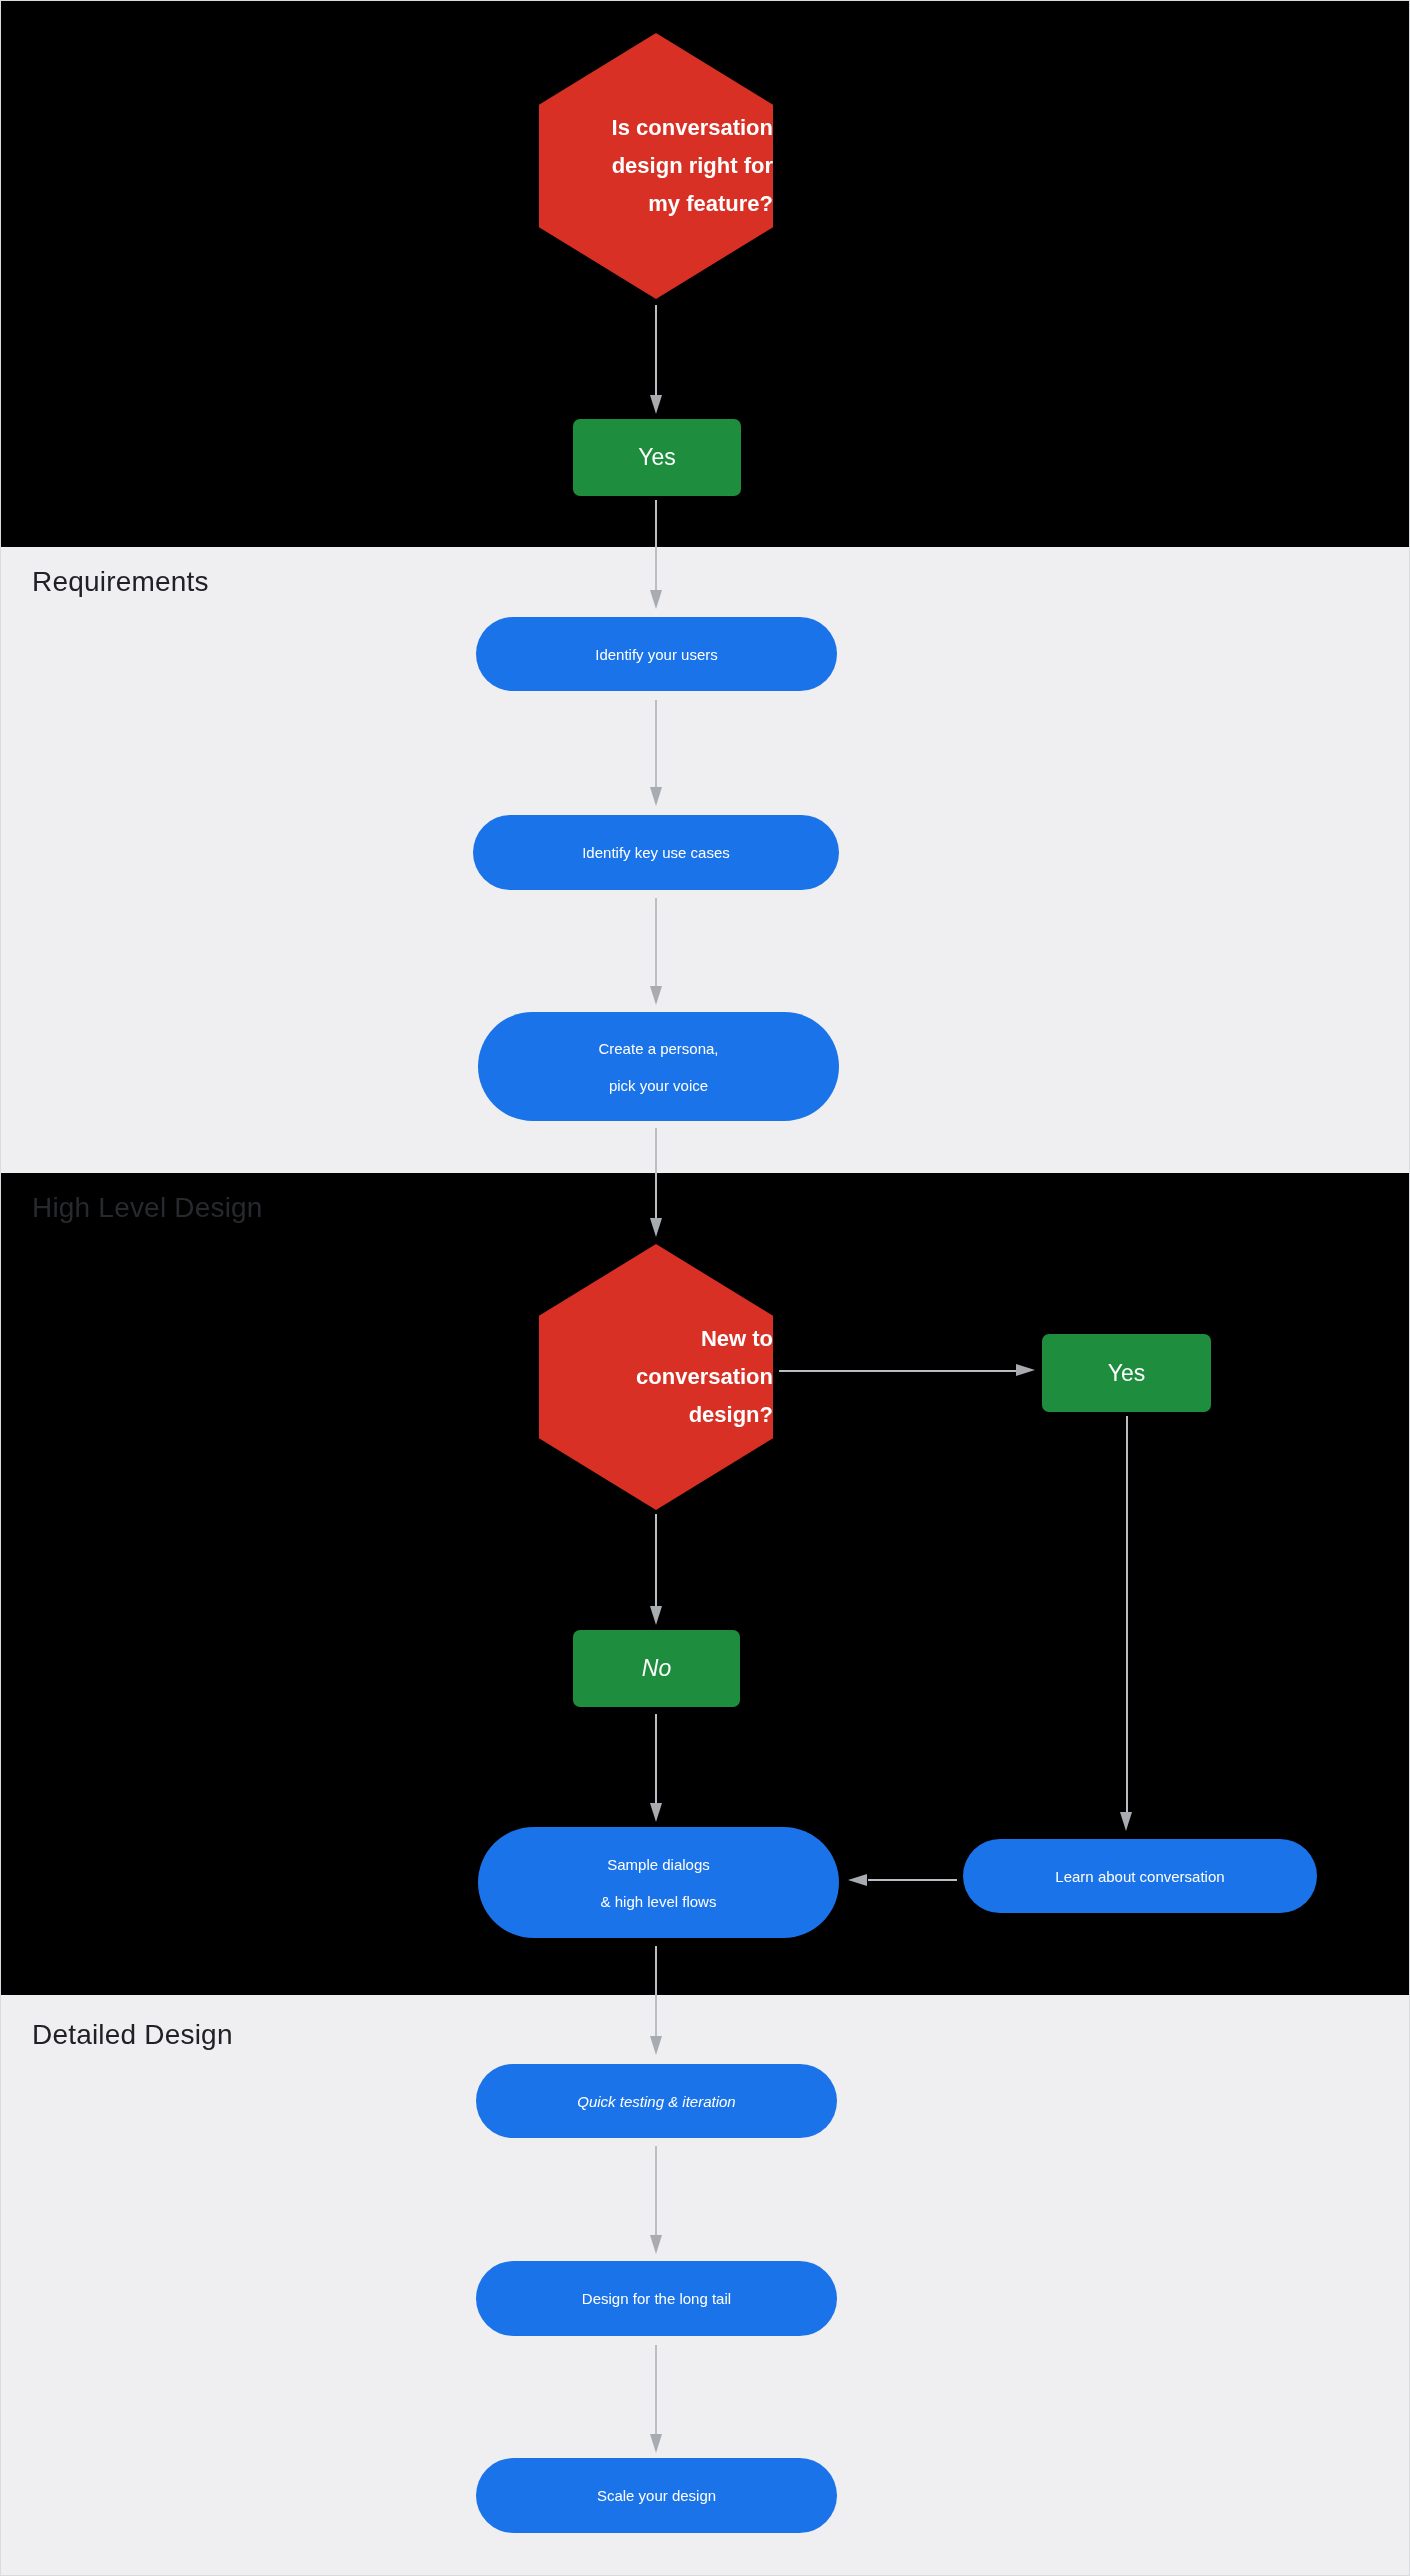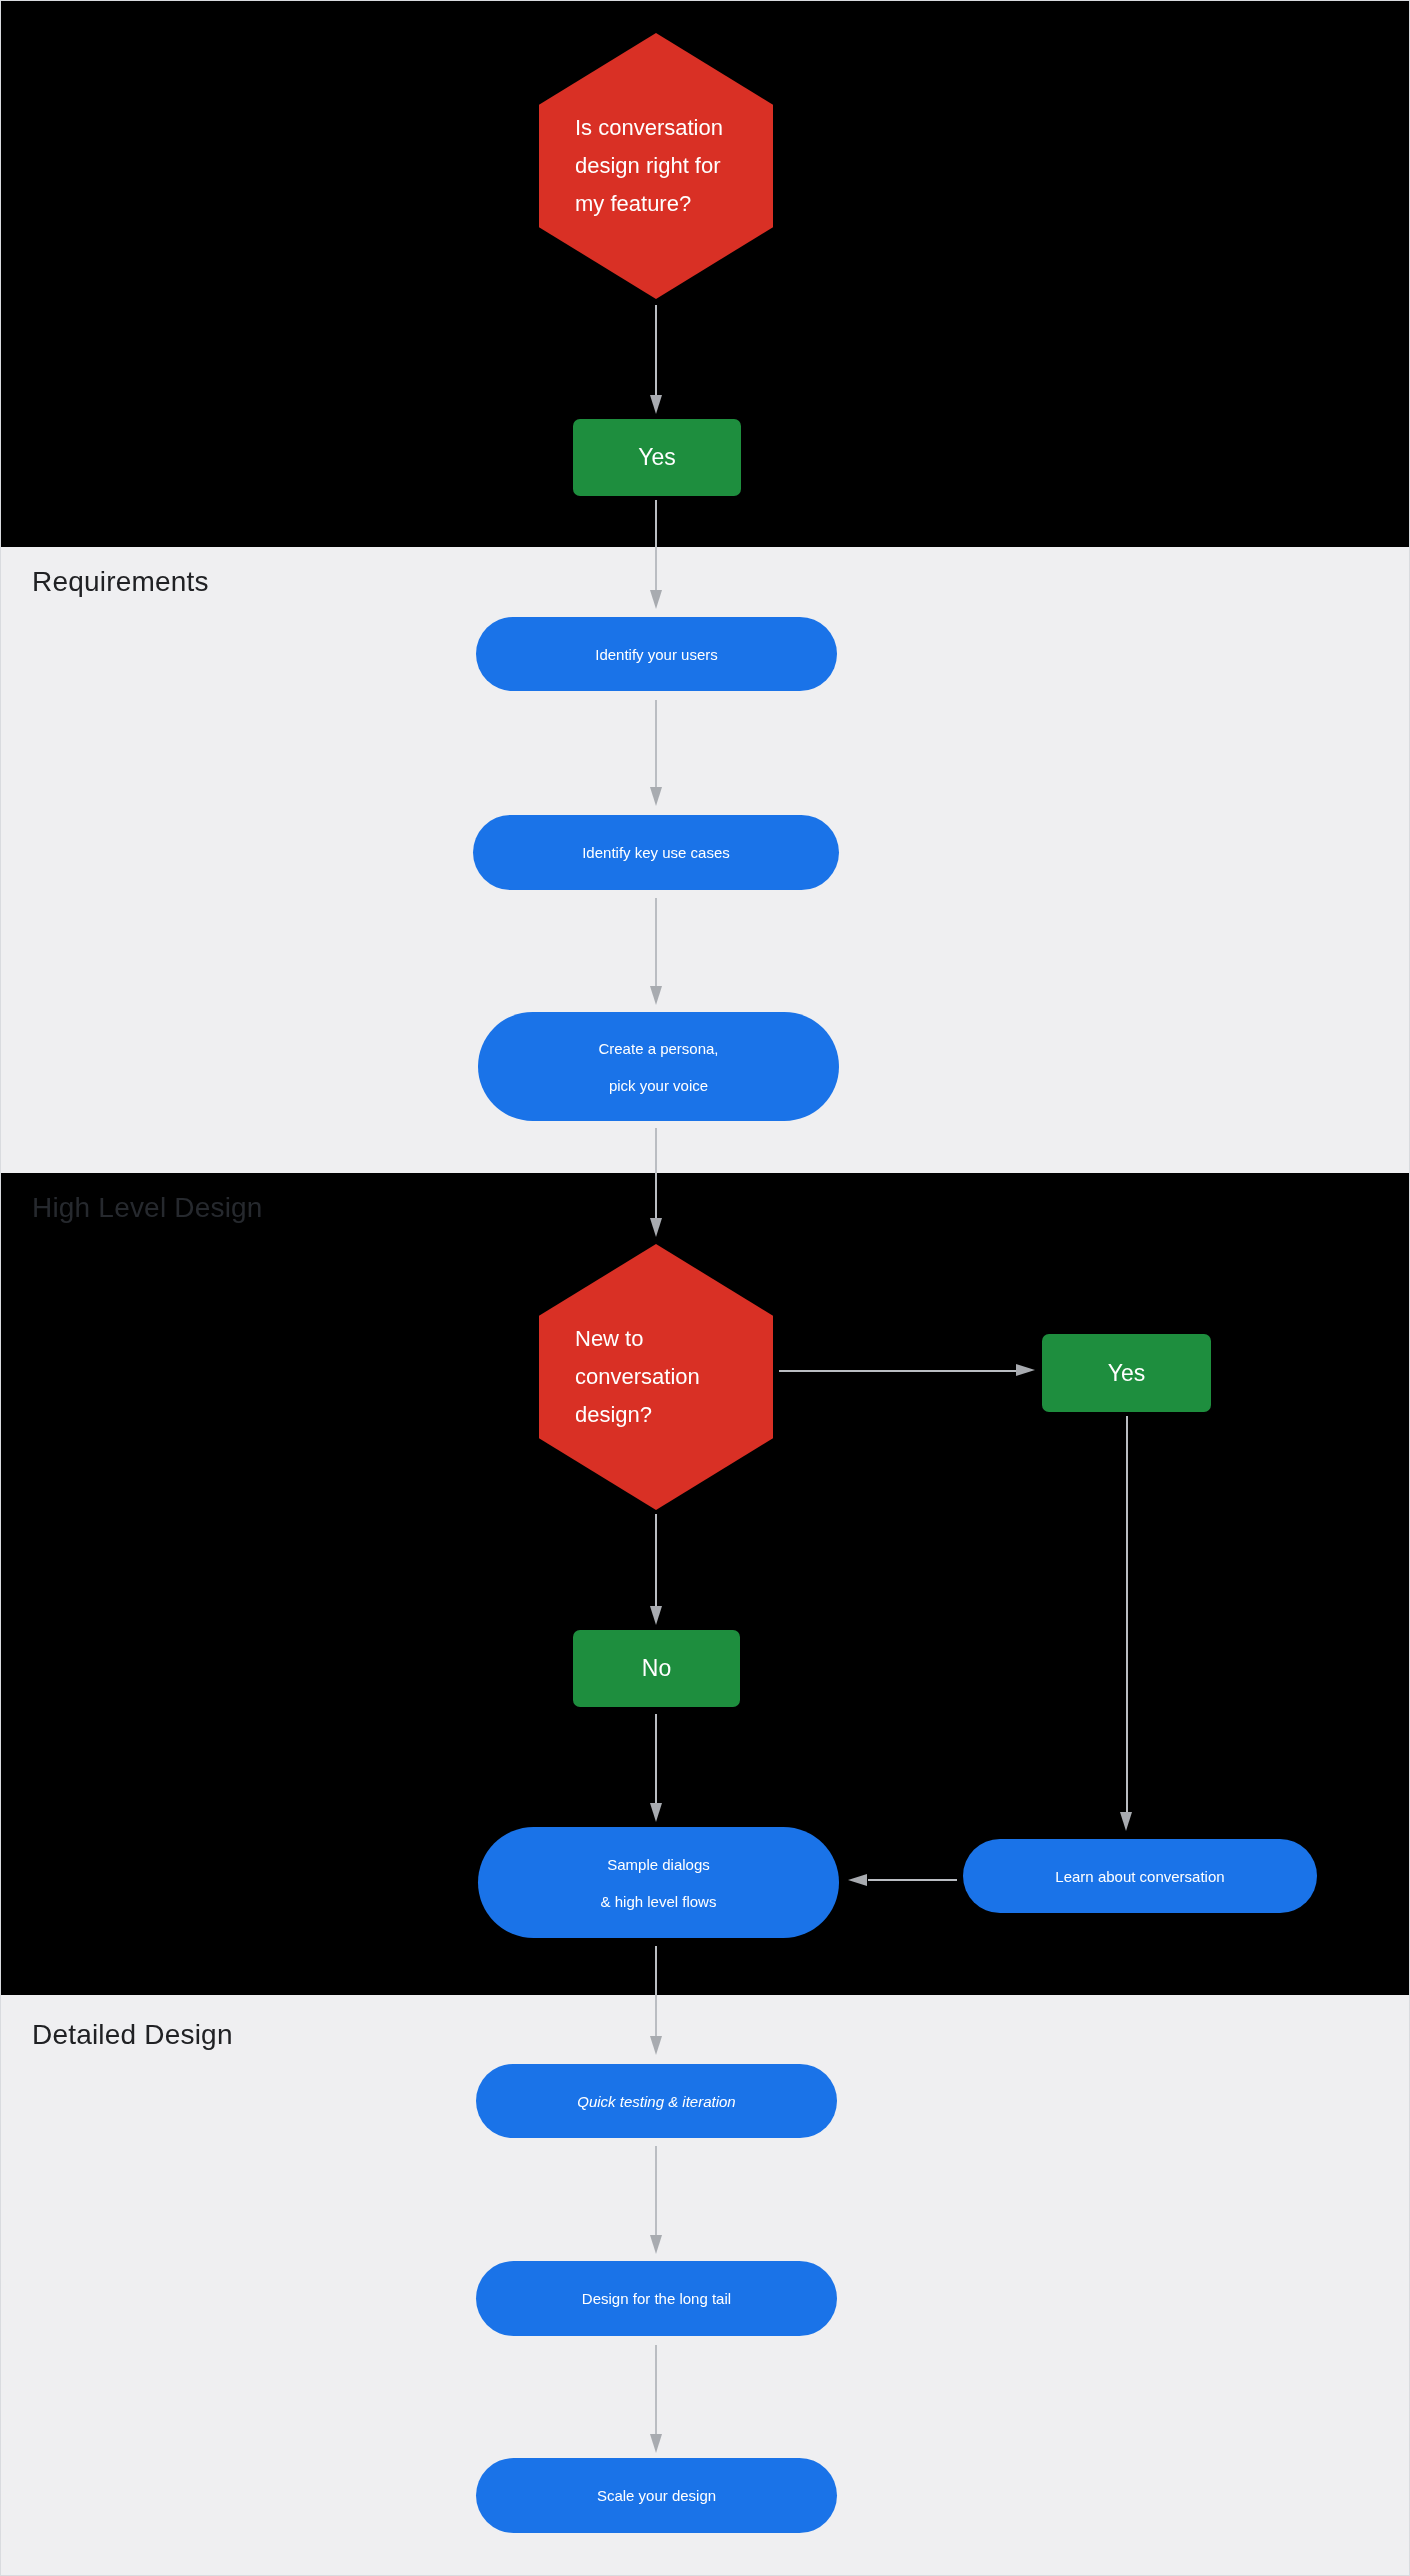--- a/index.html
+++ b/index.html
@@ -27,22 +27,22 @@
     font-weight:400;
     white-space:nowrap;
   }
   .section-label.on-gray{color:#202124;}
   .section-label.on-black{color:#26292e;}
 
   .hexagon{
     position:absolute;width:234px;height:266px;
     background:#d93025;
     clip-path:polygon(50% 0%,100% 27%,100% 73%,50% 100%,0% 73%,0% 27%);
-    display:flex;flex-direction:column;align-items:flex-start;justify-content:center;
-    color:#ffffff;font-size:22px;line-height:38px;font-weight:400;
+    display:flex;flex-direction:column;align-items:flex-end;justify-content:center;
+    color:#ffffff;font-size:22px;line-height:38px;font-weight:700;
     text-align:center;
     padding-left:36px;
   }
   .outcome{
     position:absolute;
     background:#1e8e3e;border-radius:7px;
     display:flex;align-items:center;justify-content:center;
     color:#ffffff;font-size:23px;font-weight:500;
   }
   .pill{
@@ -134,21 +134,21 @@
   <div class="outcome" style="left:1041px;top:1333px;width:169px;height:78px;">
     <span>Yes</span>
   </div>
 
   <div class="vline" style="left:1125px;top:1415px;height:397px;"></div>
   <div class="head-down" style="left:1119px;top:1811px;"></div>
 
   <div class="vline" style="left:654px;top:1513px;height:93px;"></div>
   <div class="head-down" style="left:649px;top:1605px;"></div>
 
-  <div class="outcome" style="left:572px;top:1629px;width:167px;height:77px;">
+  <div class="outcome" style="left:572px;top:1629px;width:167px;height:77px;font-style:italic;">
     <span>No</span>
   </div>
 
   <div class="vline" style="left:654px;top:1713px;height:90px;"></div>
   <div class="head-down" style="left:649px;top:1802px;"></div>
 
   <div class="pill" style="left:477px;top:1826px;width:361px;height:111px;">
     <div>Sample dialogs</div>
     <div>&amp; high level flows</div>
   </div>

